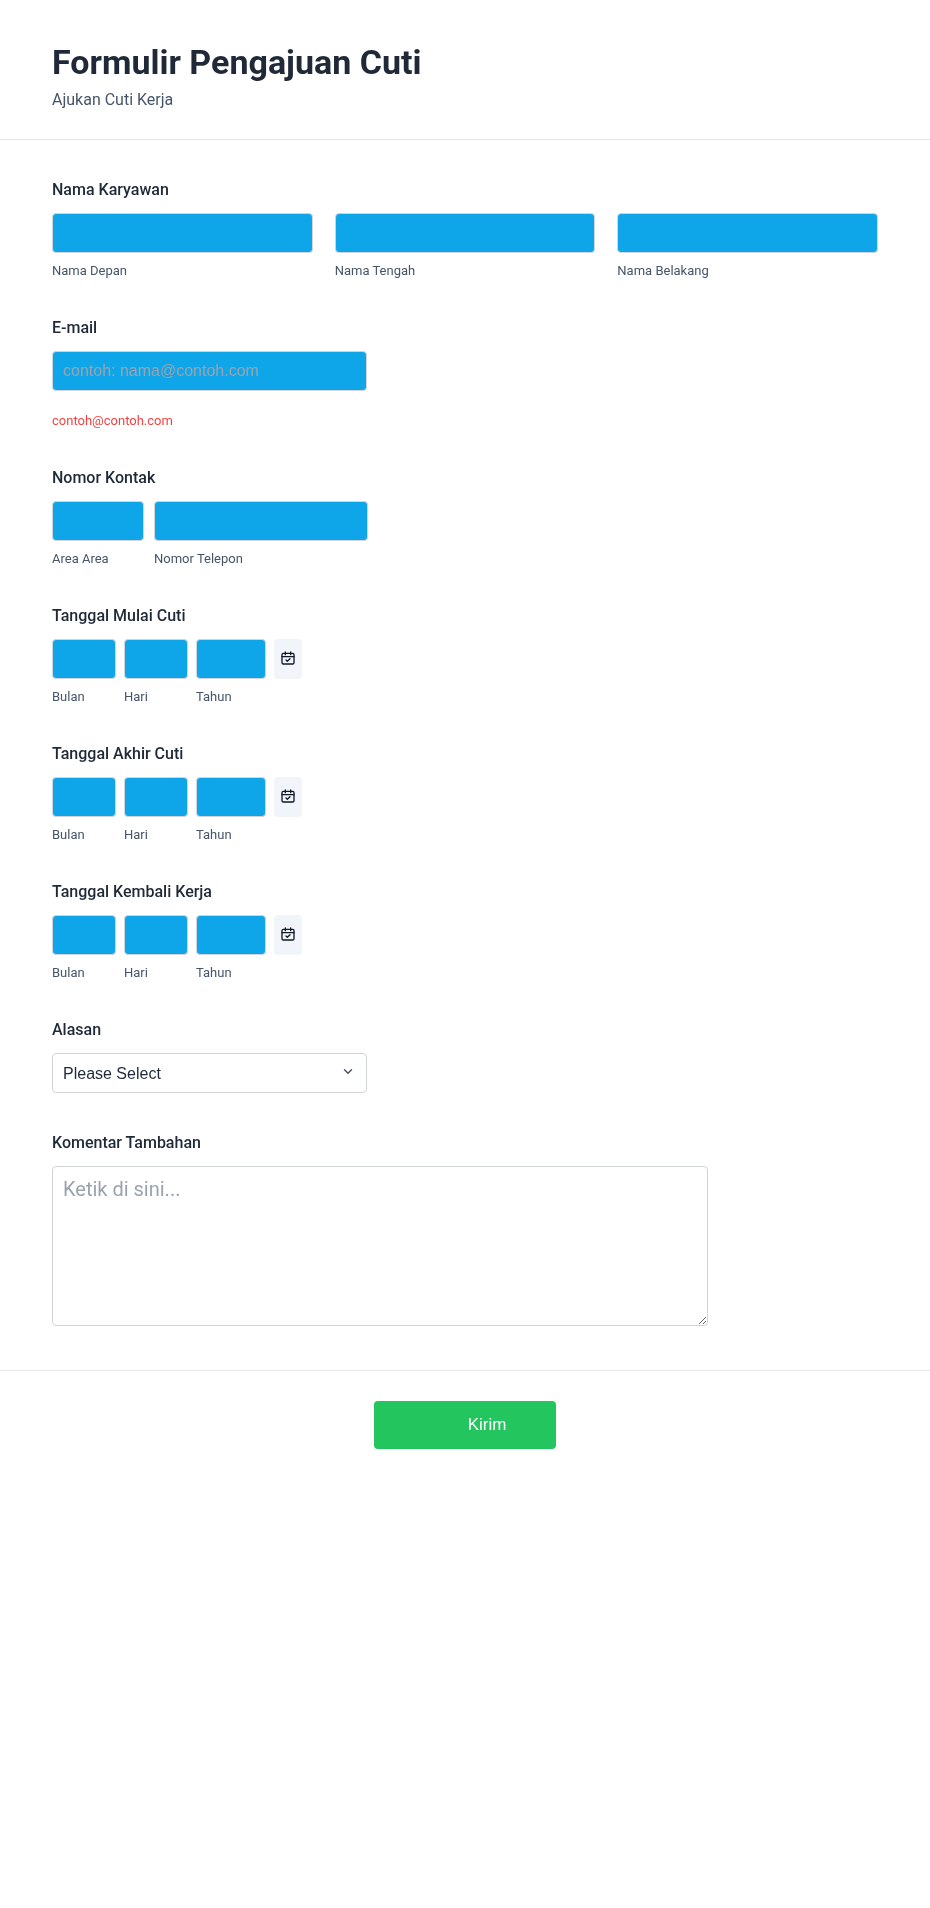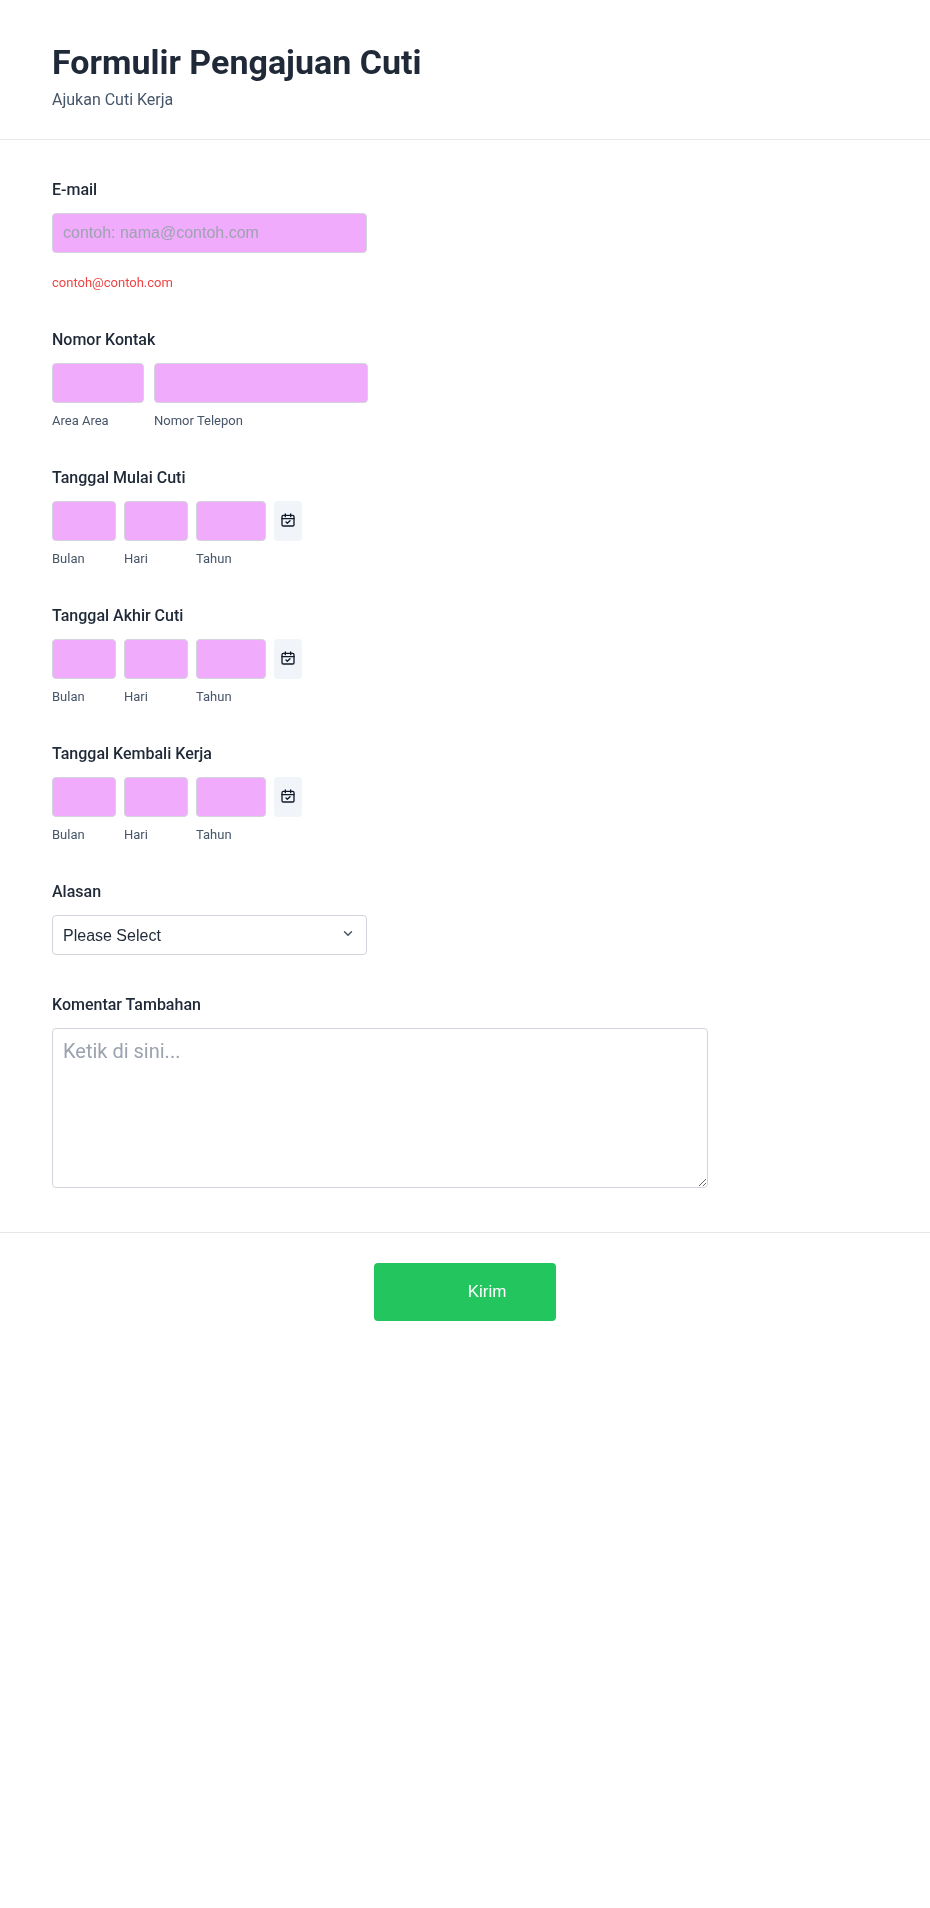--- a/index.html
+++ b/index.html
@@ -56,21 +56,21 @@
   display: flex;
   flex-direction: column;
 }
 .text-input {
   width: 100%;
   height: 40px;
   border: 1px solid #d1d5db;
   border-radius: 4px;
   padding: 0 10px;
   font-size: 16px;
-  background: #f0abfc;
+  background: #0ea5e9;
   color: #1f2937;
 }
 .text-input::placeholder {
   color: #9ca3af;
 }
 .sublabel {
   font-size: 13px;
   color: #475569;
   margin-top: 10px;
 }
@@ -170,21 +170,21 @@
   color: #9ca3af;
 }
 
 .submit-area {
   padding: 30px 0 60px 0;
   display: flex;
   justify-content: center;
 }
 .submit-btn {
   width: 182px;
-  height: 58px;
+  height: 48px;
   background: #22c55e;
   color: #ffffff;
   font-size: 17px;
   font-weight: 500;
   border: none;
   border-radius: 4px;
   cursor: pointer;
   padding-left: 44px;
 }
 </style>
@@ -194,20 +194,37 @@
 <div class="page-container">
   <div class="header-section">
     <h1 class="page-title">Formulir Pengajuan Cuti</h1>
     <div class="page-subtitle">Ajukan Cuti Kerja</div>
   </div>
 
   <div class="divider-line"></div>
 
   <div class="form-body">
 
+    <div class="field-group">
+      <label class="field-label">Nama Karyawan</label>
+      <div class="row3">
+        <div class="col">
+          <input type="text" class="text-input" style="">
+          <span class="sublabel">Nama Depan</span>
+        </div>
+        <div class="col">
+          <input type="text" class="text-input" style="">
+          <span class="sublabel">Nama Tengah</span>
+        </div>
+        <div class="col">
+          <input type="text" class="text-input" style="">
+          <span class="sublabel">Nama Belakang</span>
+        </div>
+      </div>
+    </div>
 
     <div class="field-group">
       <label class="field-label">E-mail</label>
       <input type="text" class="text-input email-input" placeholder="contoh: nama@contoh.com" style="">
       <div class="helper-text">contoh@contoh.com</div>
     </div>
 
     <div class="field-group">
       <label class="field-label">Nomor Kontak</label>
       <div class="phone-row">

